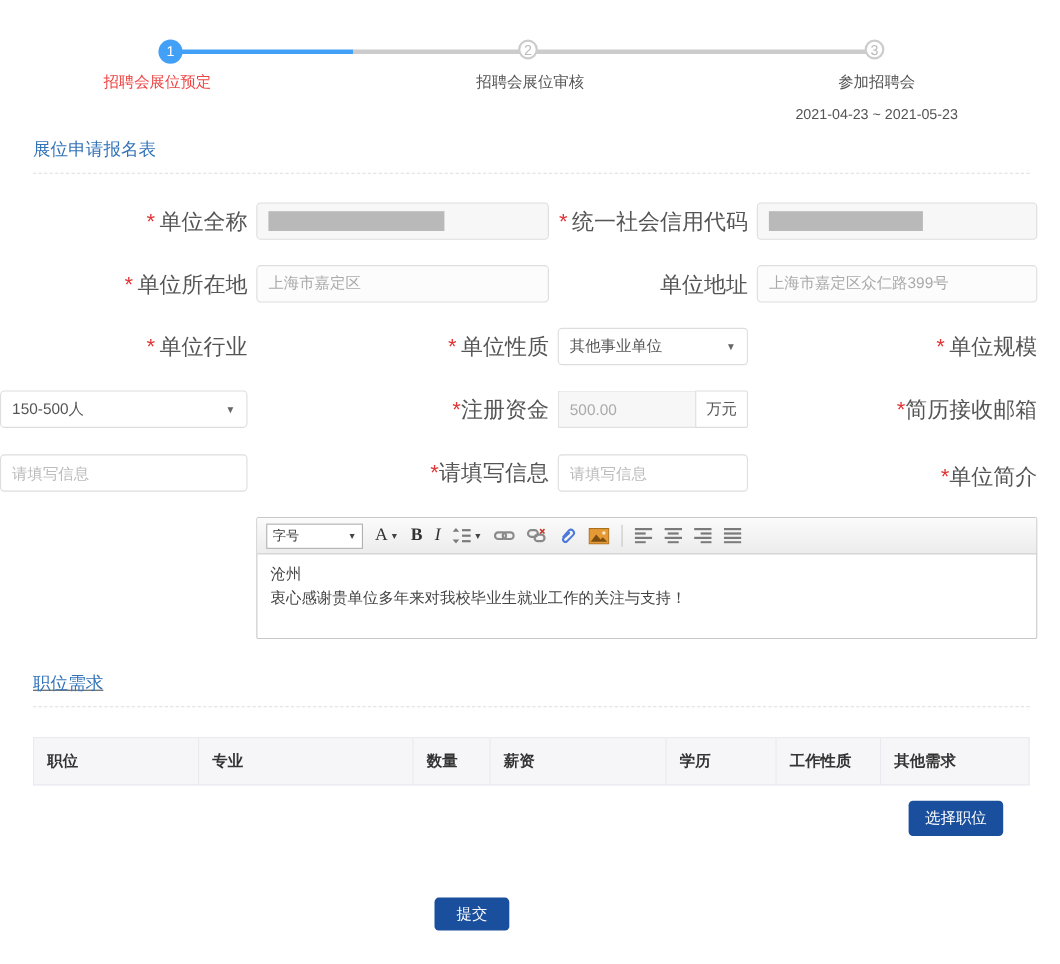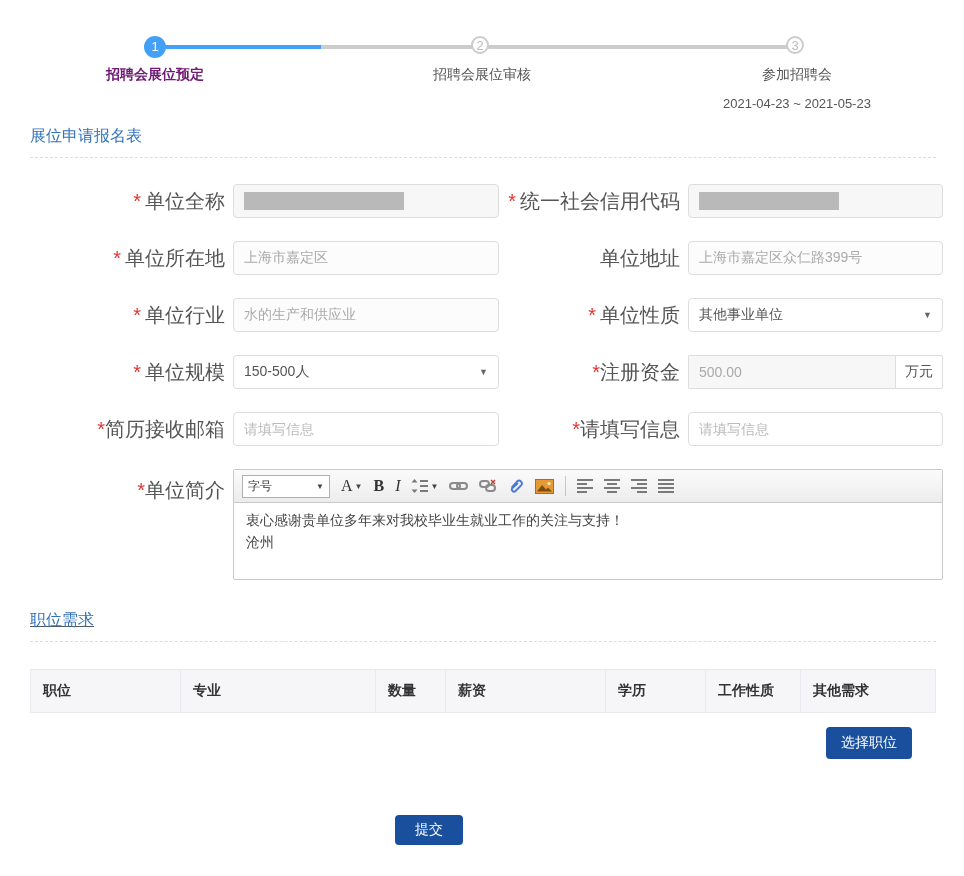--- a/index.html
+++ b/index.html
@@ -19,21 +19,21 @@
   .track.seg2 { left: 487px; width: 304px; }
   .circle { position: absolute; top: 36px; border-radius: 50%; text-align: center;
     font-size: 13px; z-index: 2; }
   .circle.active { left: 144px; width: 22px; height: 22px; line-height: 22px;
     background: #42a0f6; color: #fff; }
   .circle.pending { width: 18px; height: 18px; line-height: 16px; background: #fff;
     border: 2px solid #ccc; color: #bbb; }
   .circle.c2 { left: 471px; } .circle.c3 { left: 786px; }
   .step-label { position: absolute; top: 66px; transform: translateX(-50%);
     font-size: 14px; color: #555; white-space: nowrap; text-align: center; }
-  .step-label.l1 { left: 155px; color: #701a75; font-weight: bold; }
+  .step-label.l1 { left: 143px; color: #ef4444; }
   .step-label.l2 { left: 482px; }
   .step-label.l3 { left: 797px; }
   .step-label .sub { font-size: 13px; color: #555; margin-top: 12px; }
 
   
   .section-title { color: #3273b8; font-size: 16px; margin: 14px 28px 10px 30px; }
   .dashed { border-top: 1px dashed #ddd; margin: 0 28px 0 30px; height: 0; }
   .section-2 { margin-top: 30px; text-decoration: underline; }
 
   
@@ -139,21 +139,20 @@
     </div>
     <input class="field ro" readonly="" value="上海市嘉定区" style="">
     <div class="flabel">
       <span>单位地址</span>
     </div>
     <input class="field ro" readonly="" value="上海市嘉定区众仁路399号" style="">
 
     <div class="flabel">
       <span class="req">*</span><span>单位行业</span>
     </div>
-    <input class="field ro" readonly="" value="水的生产和供应业" style="">
     <div class="flabel">
       <span class="req">*</span><span>单位性质</span>
     </div>
     <div class="field select">
       <span>其他事业单位</span>
       <span class="caret">▼</span>
     </div>
 
     <div class="flabel">
       <span class="req">*</span><span>单位规模</span>
@@ -261,22 +260,22 @@
         <span class="tb">
           <svg width="16" height="14" viewBox="0 0 16 14" fill="#7a7a7a">
             <rect y="0" width="16" height="2"></rect>
               <rect y="4" width="16" height="2"></rect>
             <rect y="8" width="16" height="2"></rect>
               <rect y="12" width="16" height="2"></rect>
           </svg>
         </span>
       </div>
       <div class="editor-content">
+        <div>沧州</div>
         <div>衷心感谢贵单位多年来对我校毕业生就业工作的关注与支持！</div>
-        <div>沧州</div>
       </div>
     </div>
   </div>
 
   <div class="section section-2">
     <div class="section-title">职位需求</div>
     <div class="dashed"></div>
   </div>
 
   <table class="jobs-table">

